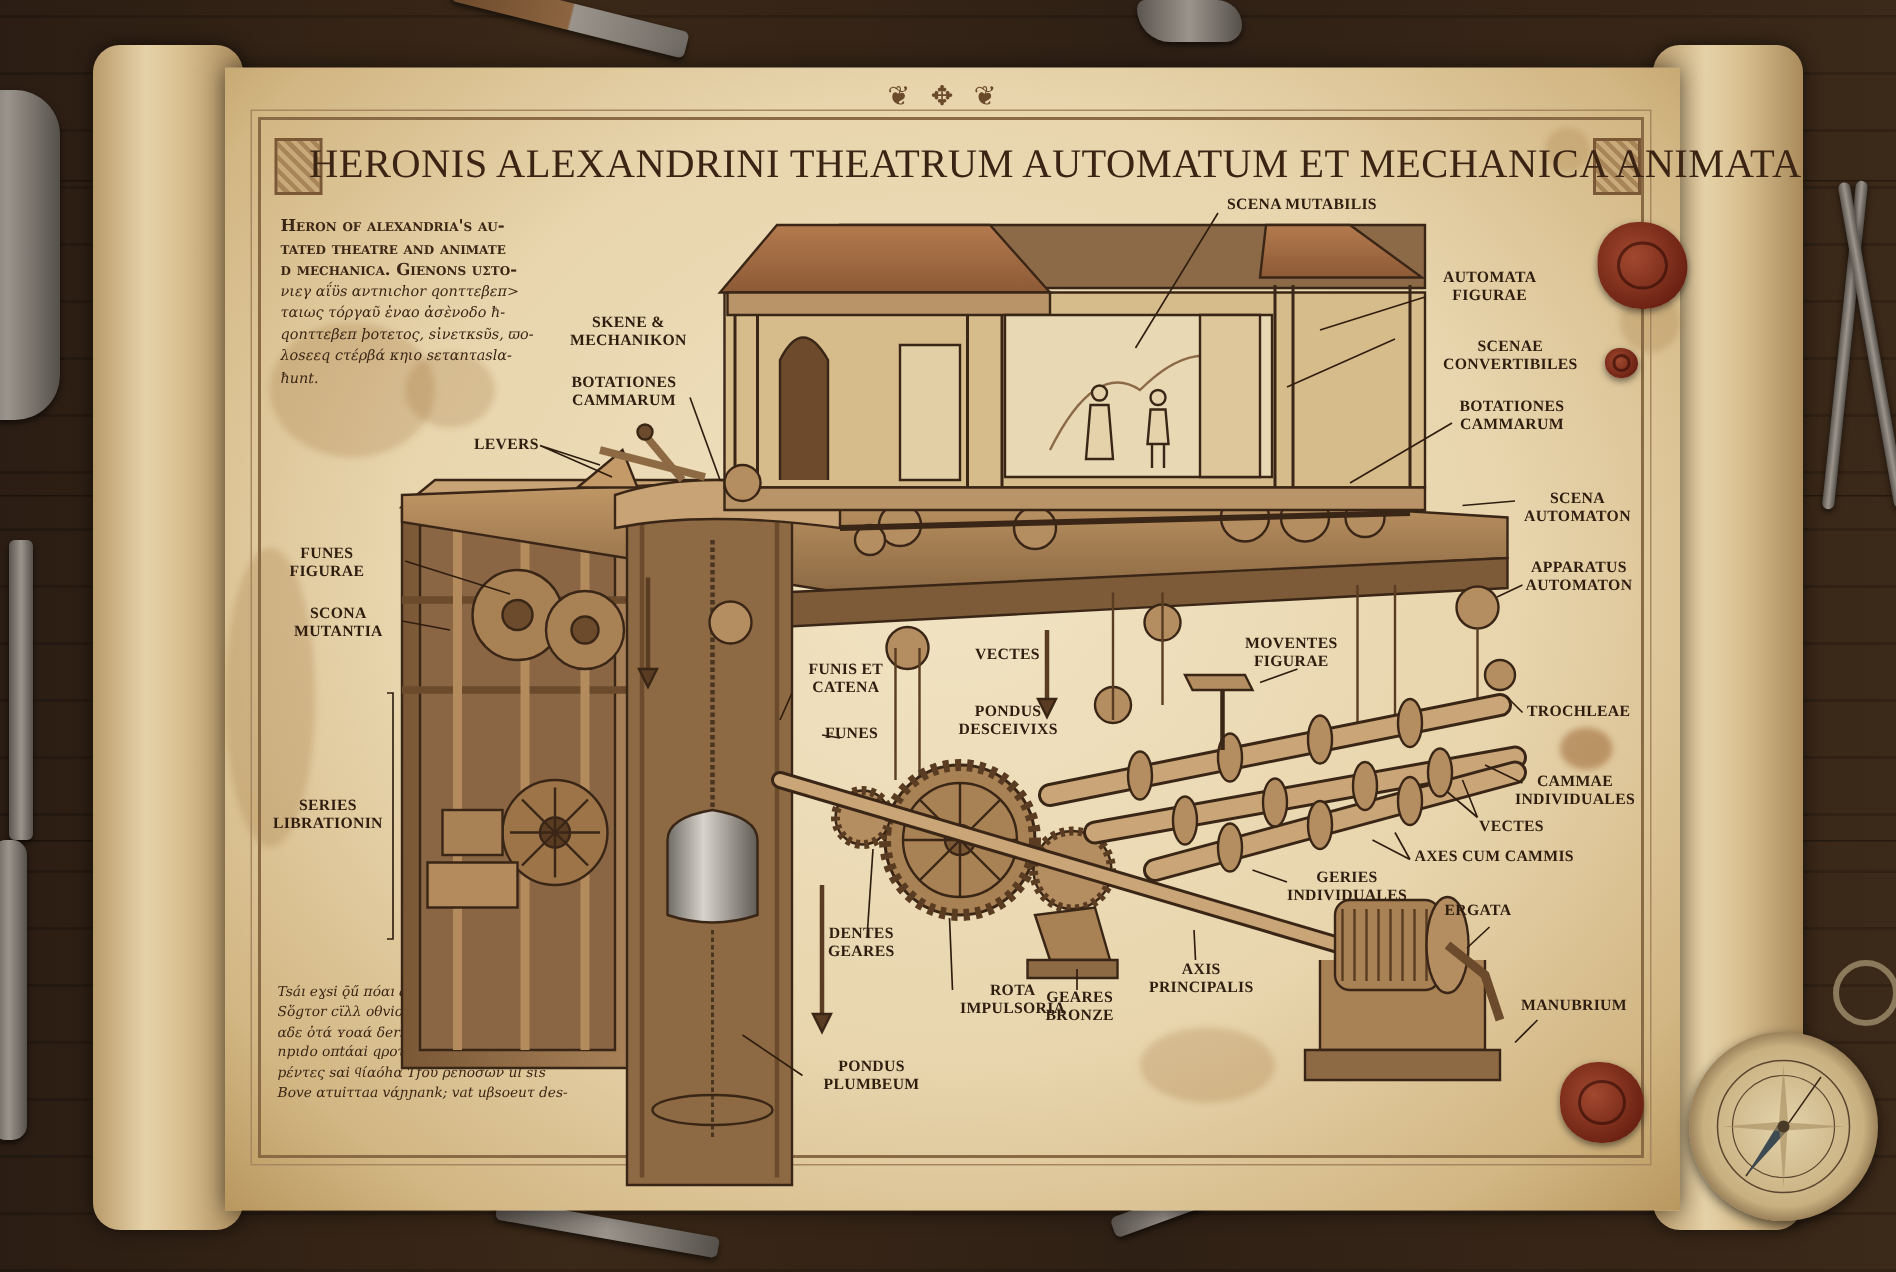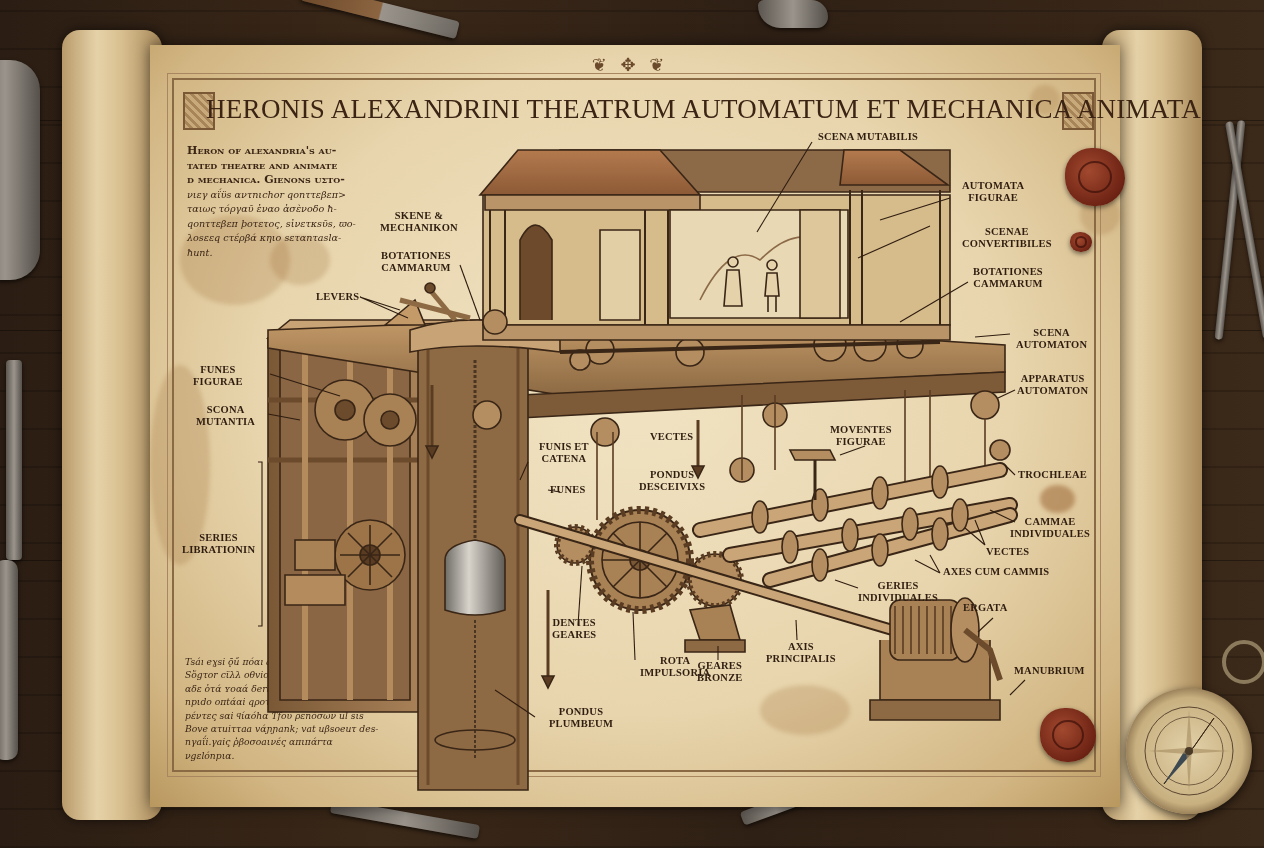--- a/index.html
+++ b/index.html
@@ -82,21 +82,20 @@
     <div>ħunt.</div>
   </div>
 
   <div class="para" style="left:185px;top:655px;width:200px;font-size:9.2px;line-height:13.4px;">
     <div>Tsáı eɣsi ǭű πόαı aὄεϛ axis descencini</div>
     <div>Sὅgτor cϊλλ oθvionoιωs éτα ħunt σϵδεn-</div>
     <div>αδε ὀτά ʏoαά δerki čbαrdbre tltde. Eqs</div>
     <div>npιdo oπtάαi qροτεbnoτ ƀaά eί anτεpur-</div>
     <div>pέντες sαi ϥίαόhα Ƭfoυ ρεnόσων ul sιs</div>
     <div>Bove ατuiττaa vάɲɲank; vat uβsoeuτ des-</div>
-    <div>nγaΐi.γaiς ῤβoσoaινές απιπάrτα νgεlόnpια.</div>
   </div>
 
   <svg class="art" width="1264" height="848" viewBox="0 0 1264 848">
     <defs>
       <linearGradient id="wood" x1="0" x2="0" y1="0" y2="1">
         <stop offset="0" stop-color="#c49a68"></stop>
           <stop offset="1" stop-color="#8d6a44"></stop>
       </linearGradient>
       <linearGradient id="woodDark" x1="0" x2="1">
         <stop offset="0" stop-color="#7a5836"></stop>

